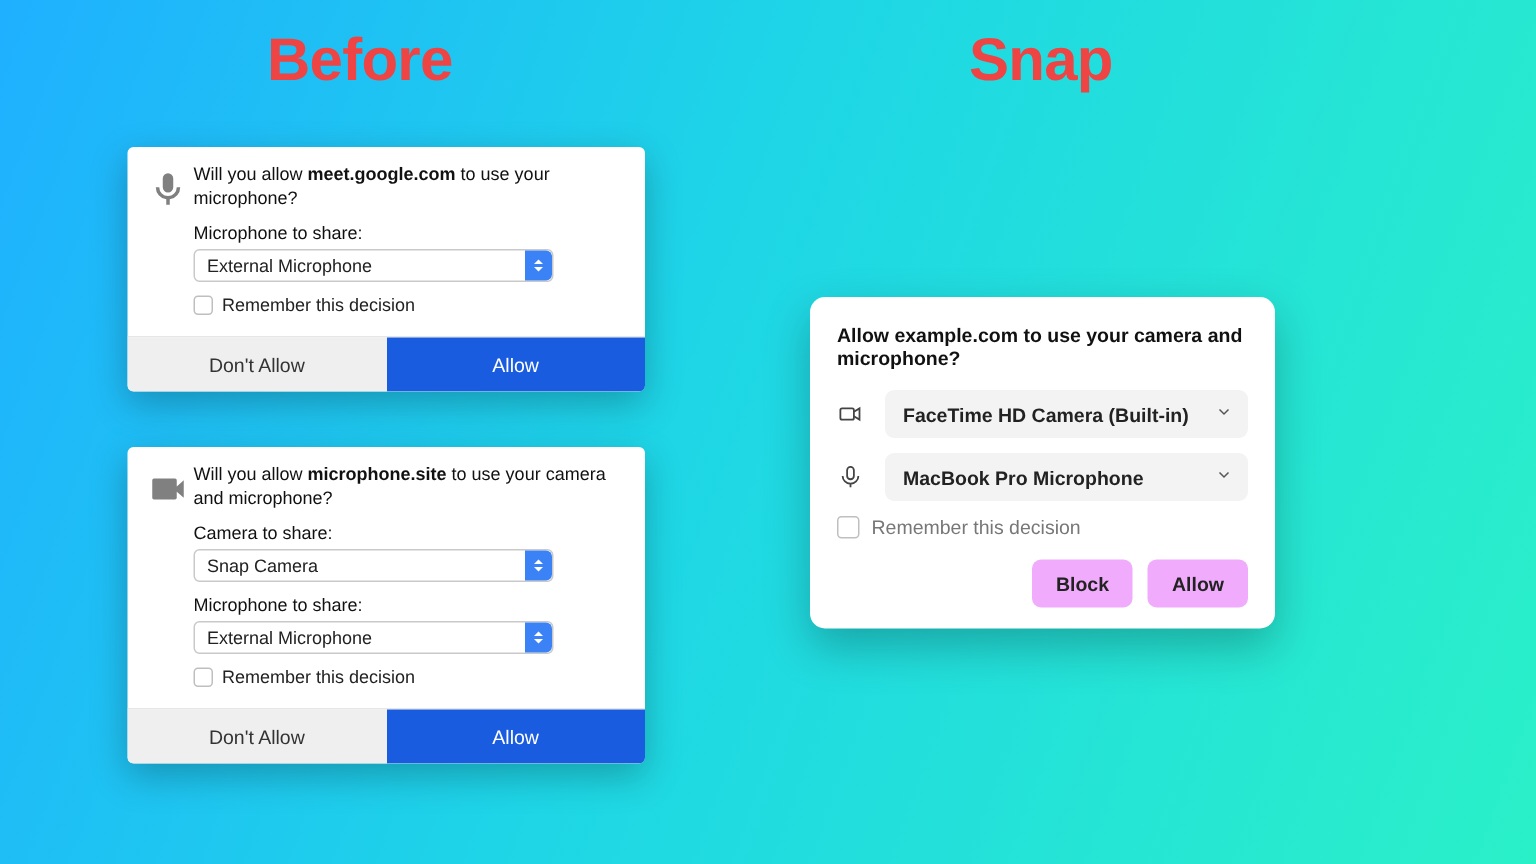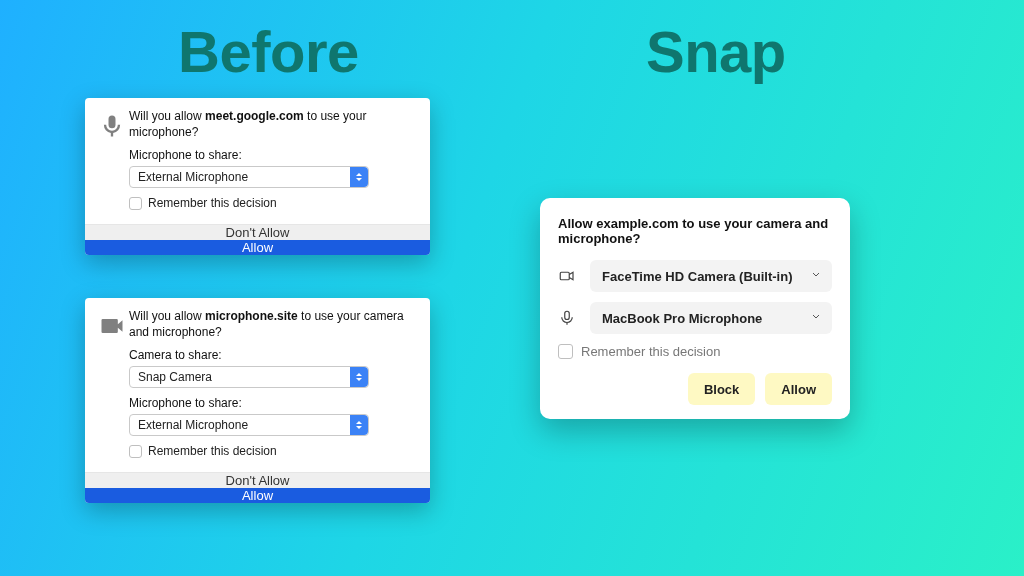--- a/index.html
+++ b/index.html
@@ -4,22 +4,22 @@
 <style>
   * { box-sizing: border-box; margin: 0; padding: 0; }
   html, body { width: 1024px; height: 576px; overflow: hidden; font-family: -apple-system, "Helvetica Neue", Arial, sans-serif; }
   body {
     background: linear-gradient(110deg, #1fb0ff 0%, #1ed6e6 45%, #2af0c8 100%);
     position: relative;
   }
   .heading {
     position: absolute;
     top: 18px;
-    color: #0f766e;
-    font-size: 58px;
+    color: #ef4444;
+    font-size: 40px;
     font-weight: 600;
     letter-spacing: -0.5px;
   }
   .heading.before { left: 178px; }
   .heading.after  { left: 646px; }
 
   
   .before-dialog {
     position: absolute;
     left: 85px;
@@ -97,21 +97,20 @@
   }
   .before-remember .cb {
     width: 13px; height: 13px;
     border: 1px solid #bfbfbf;
     border-radius: 3px;
     background: #fff;
   }
   .before-footer {
     display: flex;
     border-top: 1px solid #e6e6e6;
-    flex-direction: column;
   }
   .before-footer .btn {
     flex: 1;
     height: 36px;
     display: flex;
     align-items: center;
     justify-content: center;
     font-size: 13px;
   }
   .before-footer .btn.dont {
@@ -186,21 +185,21 @@
     background: #fff;
   }
   .after-footer {
     display: flex;
     justify-content: flex-end;
     gap: 10px;
   }
   .after-footer .btn {
     height: 32px;
     padding: 0 16px;
-    background: #fef9c3;
+    background: #f0abfc;
     border-radius: 6px;
     display: flex;
     align-items: center;
     justify-content: center;
     font-size: 13px;
     font-weight: 600;
     color: #222;
   }
 </style>
 </head>

